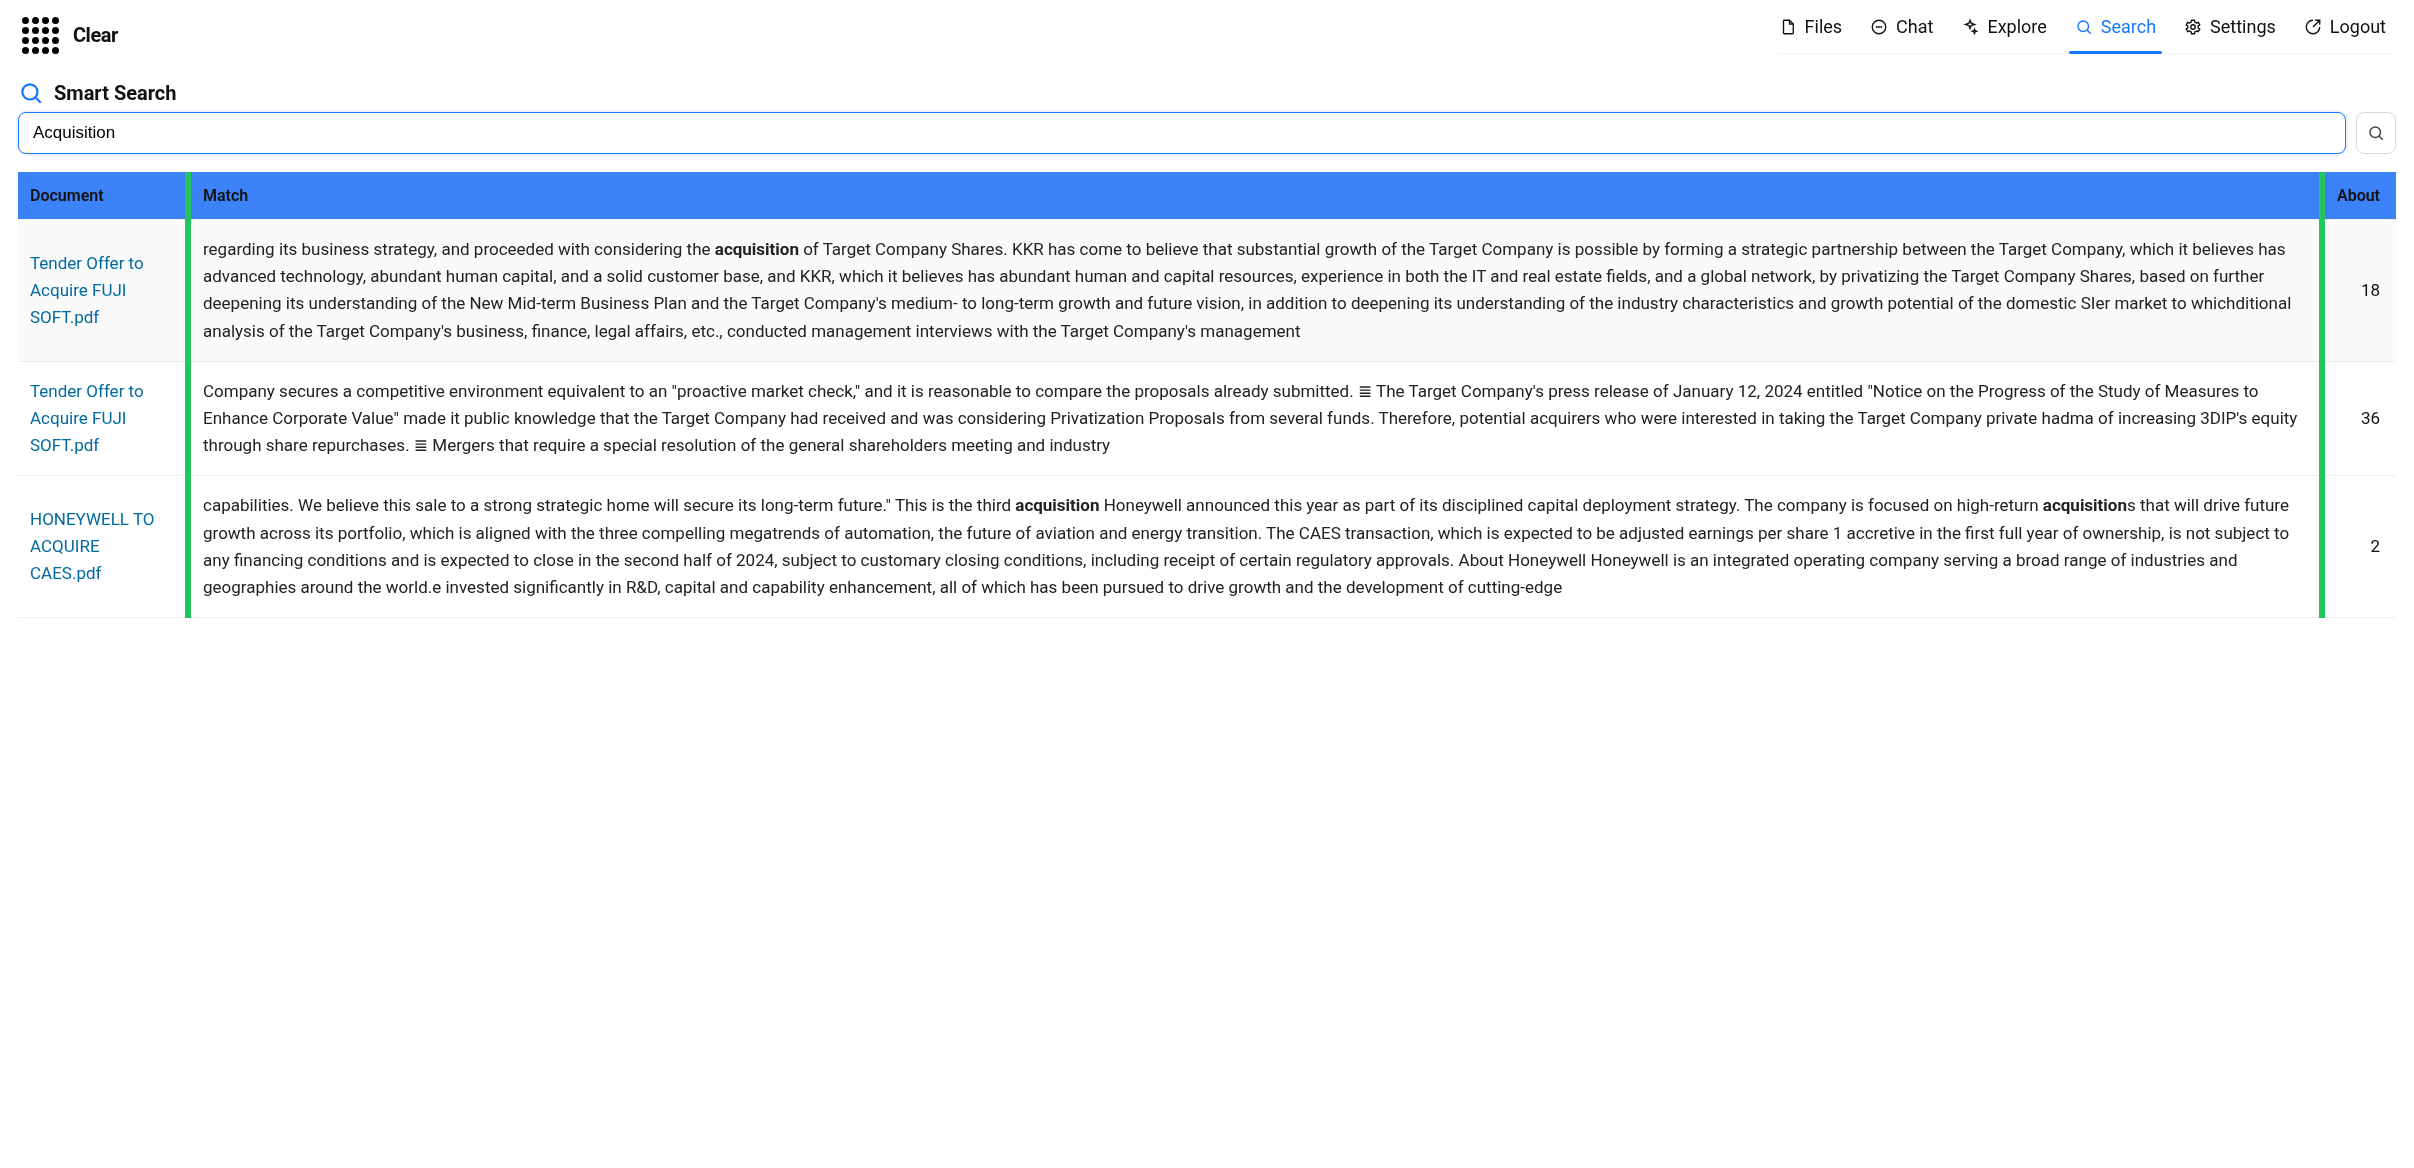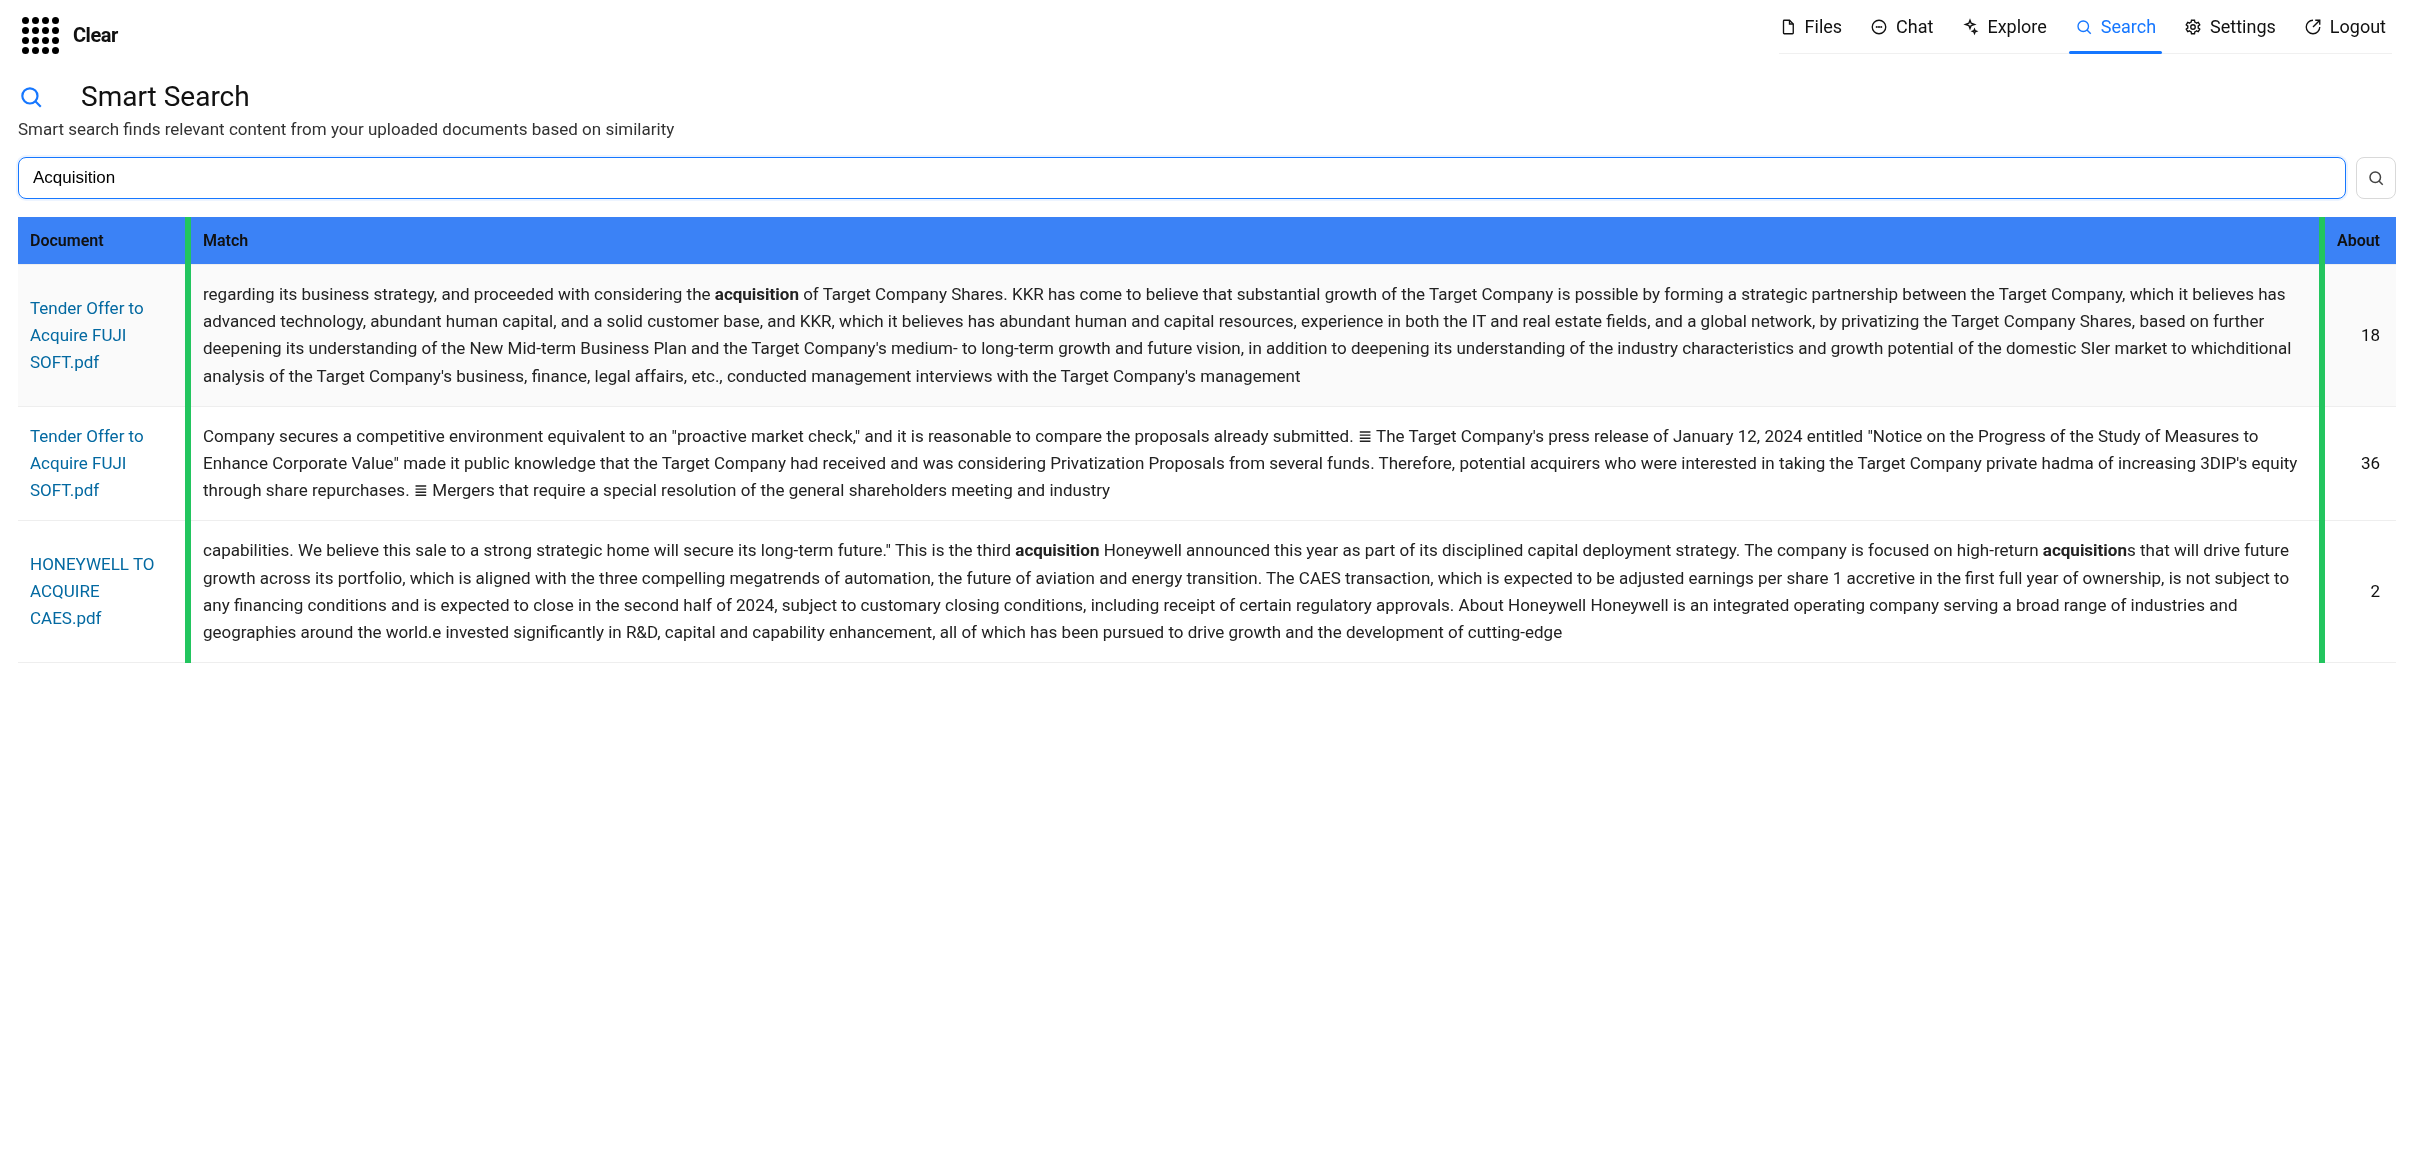--- a/index.html
+++ b/index.html
@@ -75,23 +75,22 @@
     display: flex;
     align-items: center;
     gap: 10px;
     margin-bottom: 6px;
   }
   .page-title-row .search-large {
     width: 26px; height: 26px; color:#1677ff;
   }
   .page-title-row .search-large svg { width:26px; height:26px; stroke: currentColor; fill:none; stroke-width:2; }
   .page-title {
-    font-size: 28px;
-    font-weight: 400;
-    margin-left: 27px;
+    font-size: 20px;
+    font-weight: 700;
   }
   .page-subtitle {
     font-size: 17px;
     color: #333;
     margin-bottom: 18px;
   }
   .search-row {
     display: flex;
     gap: 10px;
     margin-bottom: 18px;
@@ -245,21 +244,20 @@
 <div class="page">
   <div class="page-title-row">
     <span class="search-large">
       <svg viewBox="0 0 24 24">
           <circle cx="11" cy="11" r="7"></circle>
           <path d="M21 21l-5-5"></path>
         </svg>
     </span>
     <h1 class="page-title">Smart Search</h1>
   </div>
-  <div class="page-subtitle">Smart search finds relevant content from your uploaded documents based on similarity</div>
 
   <div class="search-row">
     <input class="search-input" type="text" value="Acquisition" style="">
     <button class="search-btn">
       <svg viewBox="0 0 24 24">
           <circle cx="11" cy="11" r="7"></circle>
           <path d="M21 21l-5-5"></path>
         </svg>
     </button>
   </div>

